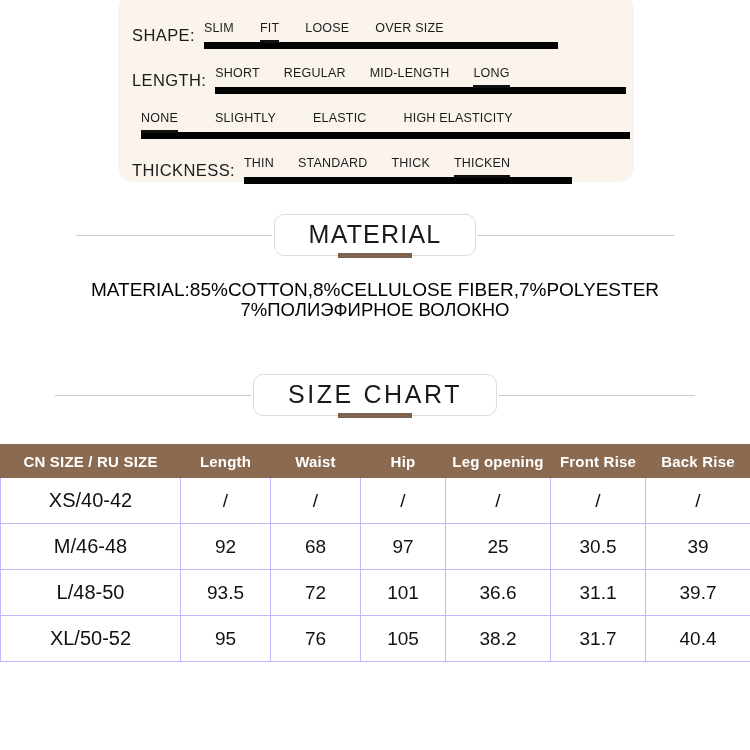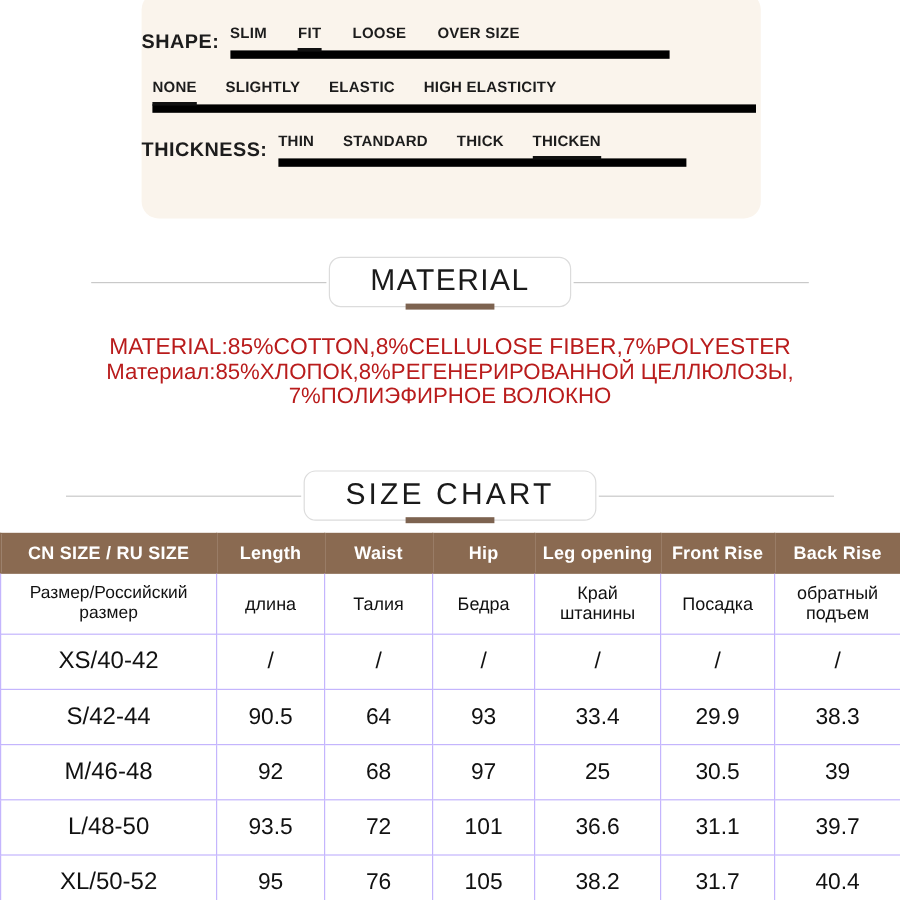--- a/index.html
+++ b/index.html
@@ -25,21 +25,21 @@
     height: 188px;
     background: #faf4ec;
     border-radius: 14px;
     box-sizing: border-box;
     padding: 10px 0 0 0;
   }
   .attr-row {
     display: flex;
     align-items: flex-end;
     height: 45px;
-    font-weight: bold;
+    padding-left: 14px;
   }
   .attr-label {
     font-size: 16.5px;
     letter-spacing: .4px;
     color: #1c1c1c;
     white-space: nowrap;
     padding-bottom: 4px;
   }
   .attr-options {
     position: relative;
@@ -63,21 +63,21 @@
     content: "";
     position: absolute;
     left: 0;
     right: 0;
     bottom: -5px;
     height: 3px;
     background: #111111;
   }
   .attr-row.r-shape .attr-options { margin-right: 76px; }
   .attr-row.r-length .attr-options { margin-right: 8px; }
-  .attr-row.r-elast .attr-options  { margin-right: 4px; }
+  .attr-row.r-elast .attr-options  { margin-right: 4px; gap: 13px; }
   .attr-row.r-thick .attr-options  { margin-right: 62px; margin-top: 34px; }
   .attr-row.r-shape .attr-opt  { margin-right: 26px; }
   .attr-row.r-length .attr-opt { margin-right: 24px; }
   .attr-row.r-elast .attr-opt  { margin-right: 24px; }
   .attr-row.r-thick .attr-opt  { margin-right: 24px; }
 
   
   .section-head {
     position: absolute;
     left: 0;
@@ -112,34 +112,34 @@
     content: "";
     position: absolute;
     left: 50%;
     transform: translateX(-50%);
     bottom: -3px;
     width: 74px;
     height: 5px;
     background: #7d6350;
   }
   #head-material { top: 214px; }
-  #head-sizechart { top: 392px; }
+  #head-sizechart { top: 374px; }
   #head-sizechart .sh-badge .sh-text { letter-spacing: 2.6px; }
 
   
   .material-text {
     position: absolute;
     top: 279px;
     left: 0;
     width: 750px;
     text-align: center;
   }
   .material-line {
     font-size: 19px;
-    color: #b91c1c;
+    color: #000000;
     line-height: 21px;
     white-space: nowrap;
     text-align: center;
   }
   .material-line.ru {
     font-size: 18.5px;
     line-height: 20px;
   }
 
   
@@ -197,20 +197,29 @@
   <div class="attr-row r-shape">
     <span class="attr-label">SHAPE:</span>
     <span class="attr-options">
       <span class="attr-opt">SLIM</span>
       <span class="attr-opt sel">FIT</span>
       <span class="attr-opt">LOOSE</span>
       <span class="attr-opt">OVER SIZE</span>
     </span>
   </div>
 
+  <div class="attr-row r-length">
+    <span class="attr-label">LENGTH:</span>
+    <span class="attr-options">
+      <span class="attr-opt">SHORT</span>
+      <span class="attr-opt">REGULAR</span>
+      <span class="attr-opt">MID-LENGTH</span>
+      <span class="attr-opt sel">LONG</span>
+    </span>
+  </div>
 
   <div class="attr-row r-elast">
     <span class="attr-options">
       <span class="attr-opt sel">NONE</span>
       <span class="attr-opt">SLIGHTLY</span>
       <span class="attr-opt">ELASTIC</span>
       <span class="attr-opt">HIGH ELASTICITY</span>
     </span>
   </div>
 
@@ -229,21 +238,20 @@
 <div class="section-head" id="head-material">
   <div class="sh-line"></div>
   <div class="sh-badge">
     <div class="sh-text">MATERIAL</div>
   </div>
   <div class="sh-line"></div>
 </div>
 
 <div class="material-text">
   <div class="material-line">MATERIAL:85%COTTON,8%CELLULOSE FIBER,7%POLYESTER</div>
-  <div class="material-line ru">Материал:85%ХЛОПОК,8%РЕГЕНЕРИРОВАННОЙ ЦЕЛЛЮЛОЗЫ,</div>
   <div class="material-line ru">7%ПОЛИЭФИРНОЕ ВОЛОКНО</div>
 </div>
 
 <div class="section-head" id="head-sizechart">
   <div class="sh-line"></div>
   <div class="sh-badge">
     <div class="sh-text">SIZE CHART</div>
   </div>
   <div class="sh-line"></div>
 </div>
@@ -263,47 +271,29 @@
       <th>CN SIZE / RU SIZE</th>
       <th>Length</th>
       <th>Waist</th>
       <th>Hip</th>
       <th>Leg opening</th>
       <th>Front Rise</th>
       <th>Back Rise</th>
     </tr>
   </thead>
   <tbody>
-    <tr class="row-ru">
-      <td>Размер/Российский размер</td>
-      <td>длина</td>
-      <td>Талия</td>
-      <td>Бедра</td>
-      <td>Край штанины</td>
-      <td>Посадка</td>
-      <td>обратный подъем</td>
-    </tr>
 
     <tr class="data-row">
       <td>XS/40-42</td>
       <td>/</td>
       <td>/</td>
       <td>/</td>
       <td>/</td>
       <td>/</td>
       <td>/</td>
-    </tr>
-    <tr class="data-row">
-      <td>S/42-44</td>
-      <td>90.5</td>
-      <td>64</td>
-      <td>93</td>
-      <td>33.4</td>
-      <td>29.9</td>
-      <td>38.3</td>
     </tr>
     <tr class="data-row">
       <td>M/46-48</td>
       <td>92</td>
       <td>68</td>
       <td>97</td>
       <td>25</td>
       <td>30.5</td>
       <td>39</td>
     </tr>

